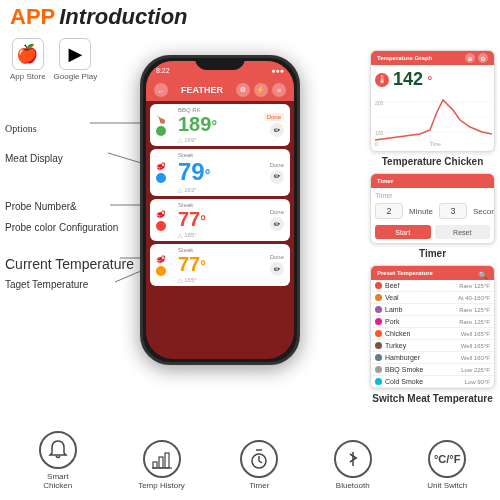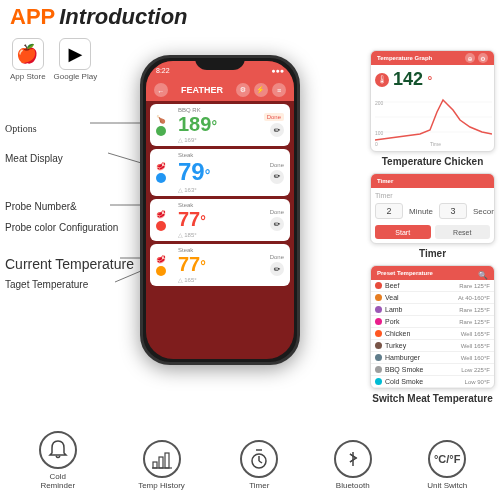--- a/index.html
+++ b/index.html
@@ -594,21 +594,21 @@
 
 <div class="bottom-bar">
   <div class="bottom-item">
     <div class="bottom-icon-circle">
 
       <svg width="22" height="22" viewBox="0 0 22 22">
         <path d="M11 2 C7 2 5 5 5 9 L5 14 L3 16 L19 16 L17 14 L17 9 C17 5 15 2 11 2Z" fill="none" stroke="#444" stroke-width="1.5"></path>
         <path d="M9 17 Q11 20 13 17" fill="none" stroke="#444" stroke-width="1.5"></path>
       </svg>
     </div>
-    <span class="bottom-icon-label">Cold Reminder</span>
+    <span class="bottom-icon-label">Smart Chicken</span>
   </div>
 
   <div class="bottom-item">
     <div class="bottom-icon-circle">
 
       <svg width="22" height="22" viewBox="0 0 22 22">
         <rect x="2" y="14" width="4" height="6" fill="none" stroke="#444" stroke-width="1.2"></rect>
         <rect x="8" y="9" width="4" height="11" fill="none" stroke="#444" stroke-width="1.2"></rect>
         <rect x="14" y="5" width="4" height="15" fill="none" stroke="#444" stroke-width="1.2"></rect>
         <line x1="1" y1="20" x2="21" y2="20" stroke="#444" stroke-width="1.2"></line>

